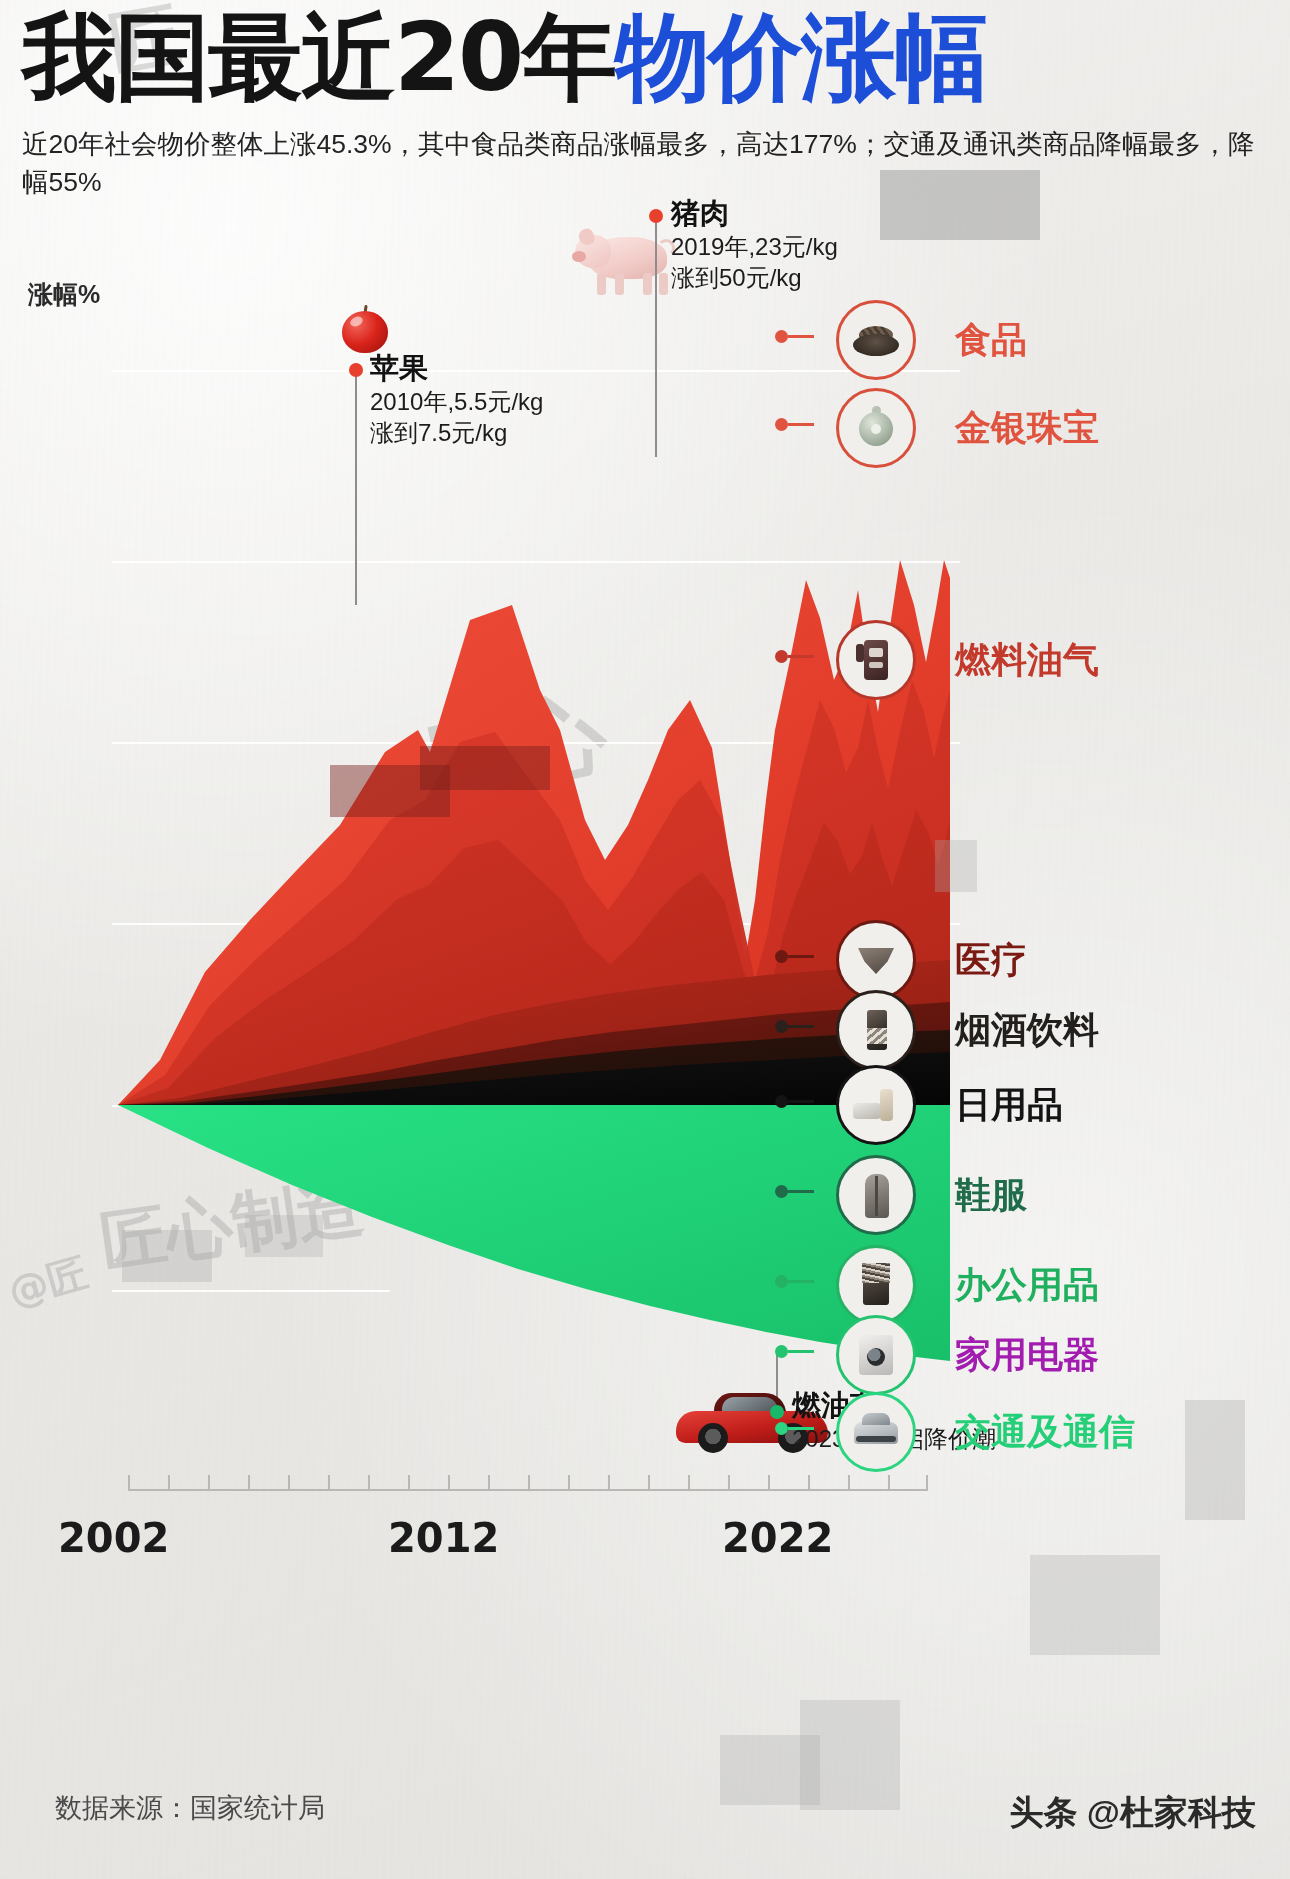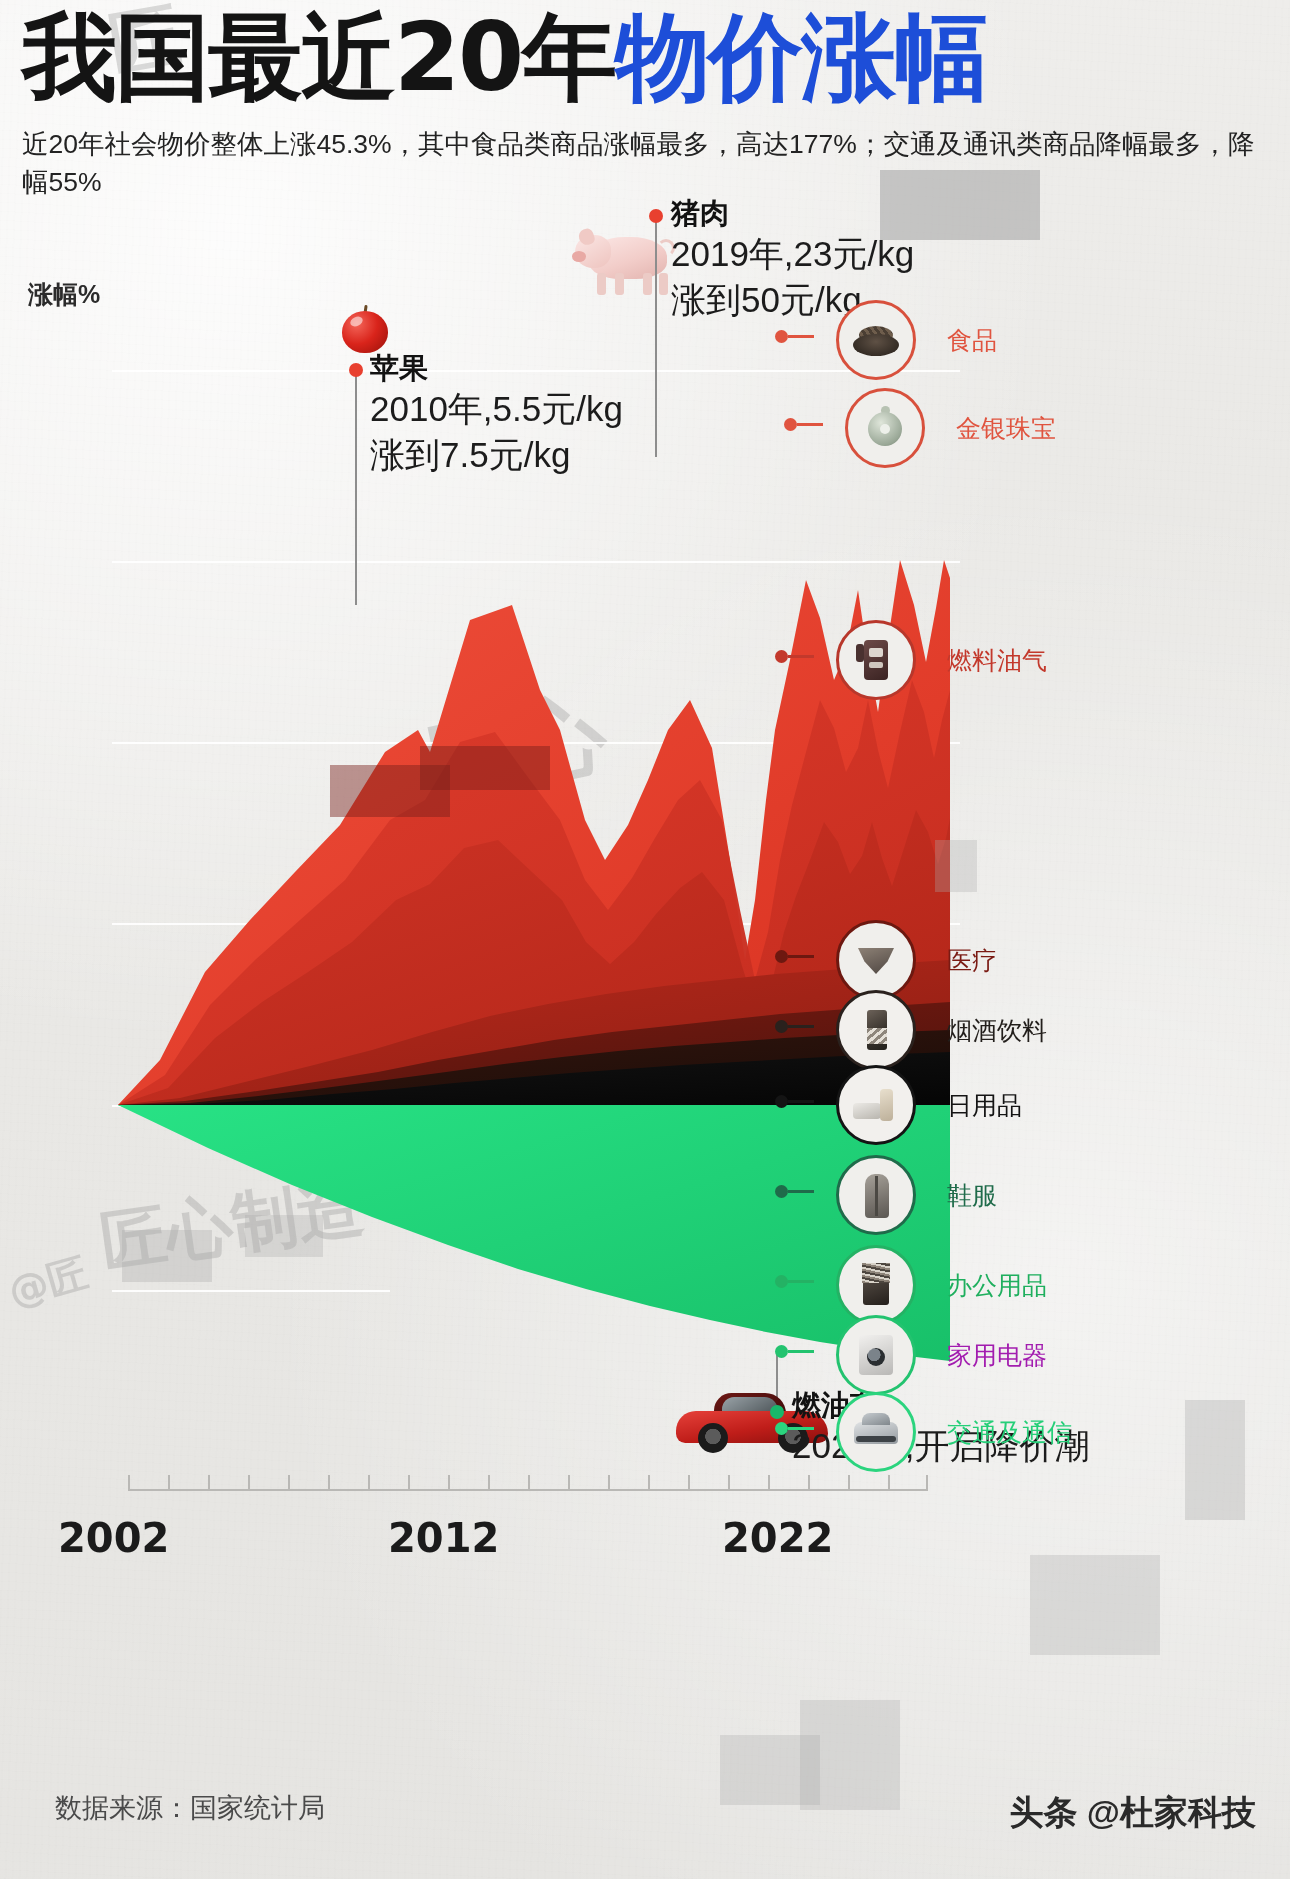--- a/index.html
+++ b/index.html
@@ -52,21 +52,21 @@
   .xaxis .tk{position:absolute;top:0;width:2px;height:14px;background:#b9b8b5;}
   .xlabel{position:absolute;font-size:40px;font-weight:800;color:#1b1b1b;
           font-family:"DejaVu Sans","Liberation Sans",sans-serif;}
 
   
   .callout{position:absolute;}
   .callout .stem{position:absolute;width:2px;background:#8d8d8d;}
   .callout .dot{position:absolute;width:14px;height:14px;border-radius:50%;background:#e8402f;}
   .callout .ctext{position:absolute;white-space:nowrap;}
   .callout .cname{font-size:29px;font-weight:800;color:#121212;line-height:1.25;}
-  .callout .cline{font-size:35px;color:#1c1c1c;line-height:1.3;font-weight:500;}
+  .callout .cline{font-size:24px;color:#1c1c1c;line-height:1.3;font-weight:500;}
 
   .apple-img{position:absolute;width:46px;height:48px;}
   .apple-body{position:absolute;left:0;top:6px;width:46px;height:42px;border-radius:50% 50% 48% 48%;
     background:radial-gradient(circle at 32% 30%, #f4665a 0%, #d9241b 48%, #971009 100%);}
   .apple-hl{position:absolute;left:8px;top:12px;width:13px;height:9px;border-radius:50%;
     background:rgba(255,255,255,.55);transform:rotate(-25deg);}
   .apple-stem{position:absolute;left:22px;top:0px;width:3px;height:10px;background:#6a4a26;border-radius:2px;transform:rotate(8deg);}
 
   .pig-img{position:absolute;width:108px;height:76px;}
   .pig-body{position:absolute;left:14px;top:14px;width:78px;height:42px;border-radius:46% 46% 40% 40%;
@@ -95,21 +95,21 @@
   .legend-item{position:absolute;display:flex;align-items:center;}
   .leg-connector{position:absolute;display:flex;align-items:center;}
   .leg-dot{width:13px;height:13px;border-radius:50%;}
   .leg-line{height:3px;width:26px;}
   .leg-circle{
     width:74px;height:74px;border-radius:50%;
     border:3px solid #c63a2e;background:#f0efec;
     display:flex;align-items:center;justify-content:center;
     position:relative;overflow:hidden;flex:0 0 auto;
   }
-  .leg-label{font-size:25px;font-weight:400;margin-left:31px;white-space:nowrap;
+  .leg-label{font-size:36px;font-weight:700;margin-left:39px;white-space:nowrap;
              font-family:"DejaVu Sans","Liberation Sans",sans-serif;}
   .cpi-text{font-size:30px;font-weight:800;color:#b3281d;letter-spacing:-1px;
             font-family:"DejaVu Sans","Liberation Sans",sans-serif;}
 
   
   .ic{position:relative;width:52px;height:52px;}
   .ic-food-plate{position:absolute;left:3px;top:20px;width:46px;height:22px;border-radius:50%;
     background:radial-gradient(ellipse at 50% 35%,#5f5145 0%,#3b322a 60%,#272019 100%);}
   .ic-food-top{position:absolute;left:9px;top:12px;width:34px;height:18px;border-radius:50%;
     background:repeating-linear-gradient(55deg,#6e5d4c 0 3px,#4a3e33 3px 6px);}
@@ -382,21 +382,21 @@
       </div>
     <div class="leg-circle" style="margin-left:39px;border-color:#d8503c;">
       <div class="ic">
           <div class="ic-food-top"></div>
           <div class="ic-food-plate"></div>
         </div>
     </div>
     <div class="leg-label" style="color:#e0543f;">食品</div>
   </div>
 
-  <div class="legend-item" style="left:31px;top:88px;">
+  <div class="legend-item" style="left:22px;top:88px;">
     <div class="leg-connector" style="left:-22px;top:30px;">
         <div class="leg-dot" style="background:#e0543f"></div>
         <div class="leg-line" style="background:#e0543f"></div>
       </div>
     <div class="leg-circle" style="margin-left:39px;border-color:#d8503c;">
       <div class="ic">
           <div class="ic-jade-top"></div>
           <div class="ic-jade"></div>
         </div>
     </div>

